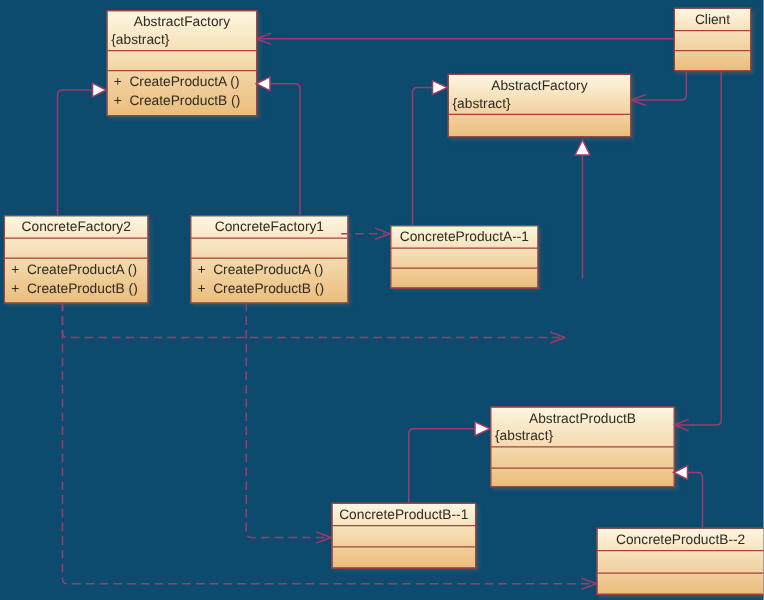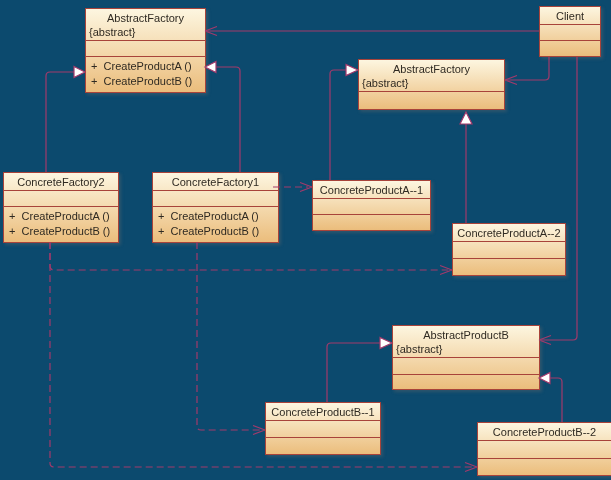--- a/index.html
+++ b/index.html
@@ -89,27 +89,20 @@
   </div>
 
   <div class="uml-class" style="left:312px;top:180px;width:119px;">
     <div class="c-title c-title--plain">
       <div class="c-name">ConcreteProductA--1</div>
     </div>
     <div class="c-comp" style="height:16px;"></div>
     <div class="c-comp" style="height:16px;"></div>
   </div>
 
-  <div class="uml-class" style="left:452px;top:223px;width:114px;">
-    <div class="c-title c-title--plain">
-      <div class="c-name">ConcreteProductA--2</div>
-    </div>
-    <div class="c-comp" style="height:17px;"></div>
-    <div class="c-comp" style="height:17px;"></div>
-  </div>
 
   <div class="uml-class" style="left:392px;top:325px;width:148px;">
     <div class="c-title">
       <div class="c-name">AbstractProductB</div>
       <div class="c-stereo">{abstract}</div>
     </div>
     <div class="c-comp" style="height:17px;"></div>
     <div class="c-comp" style="height:15px;"></div>
   </div>
 

